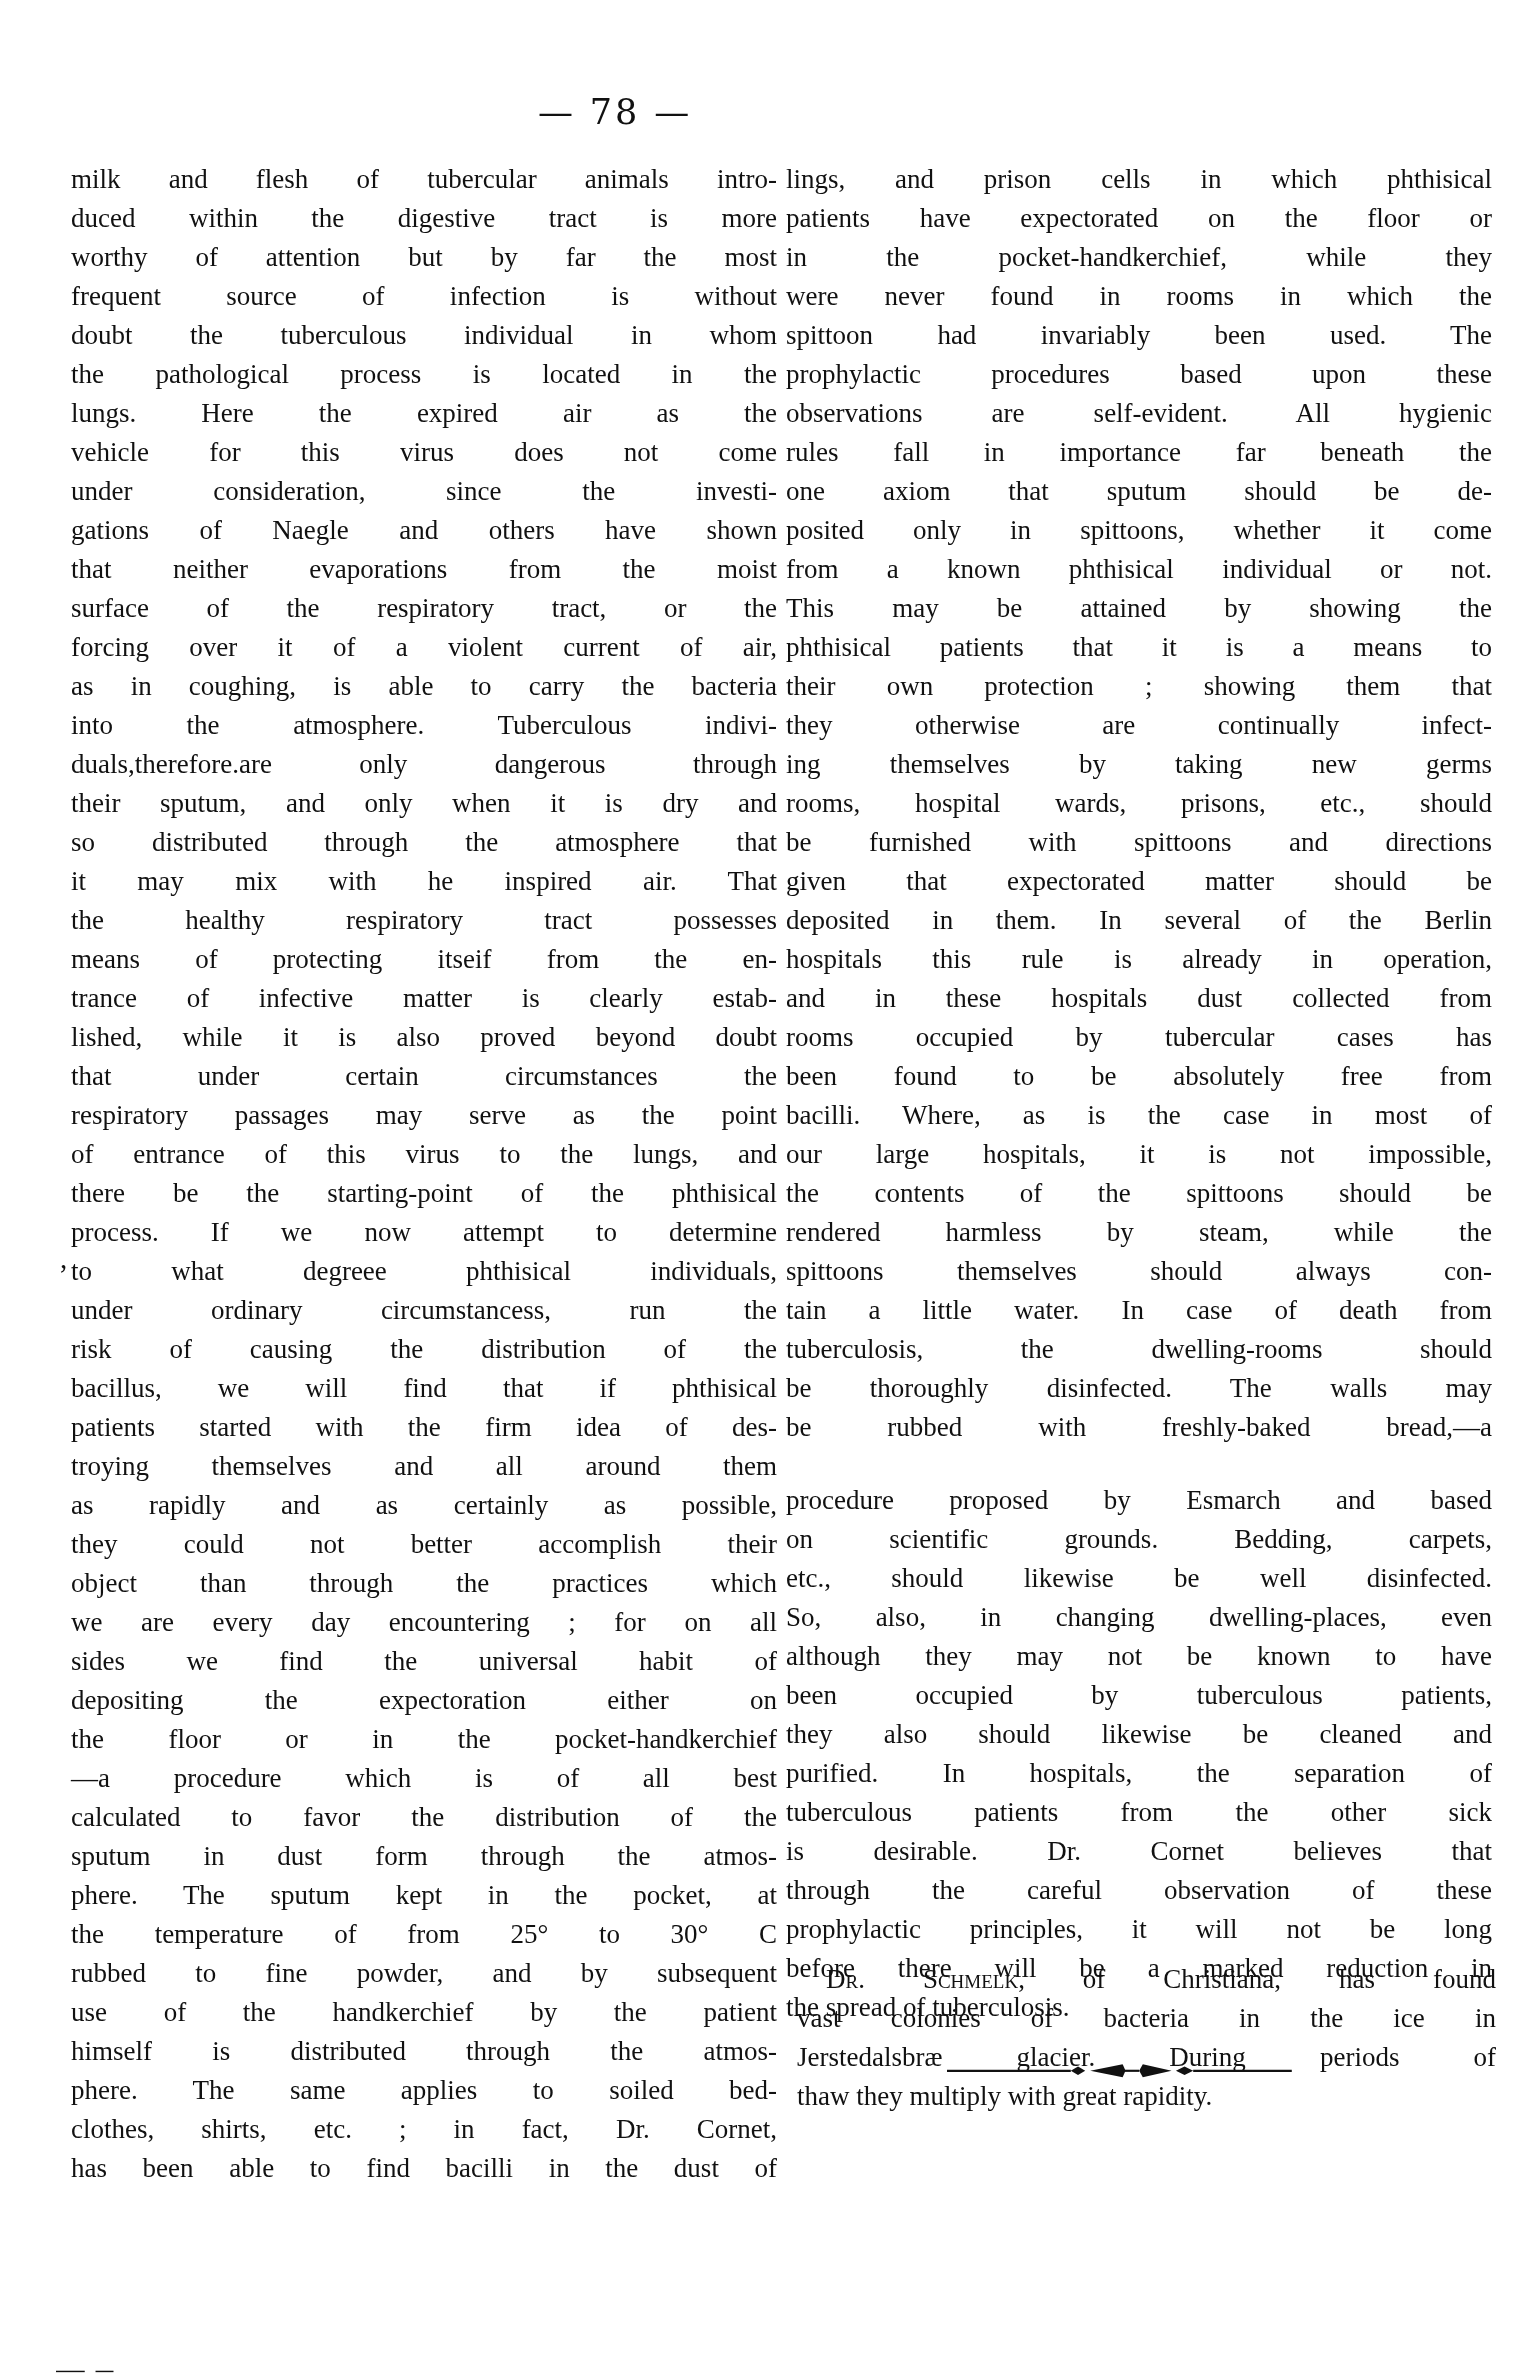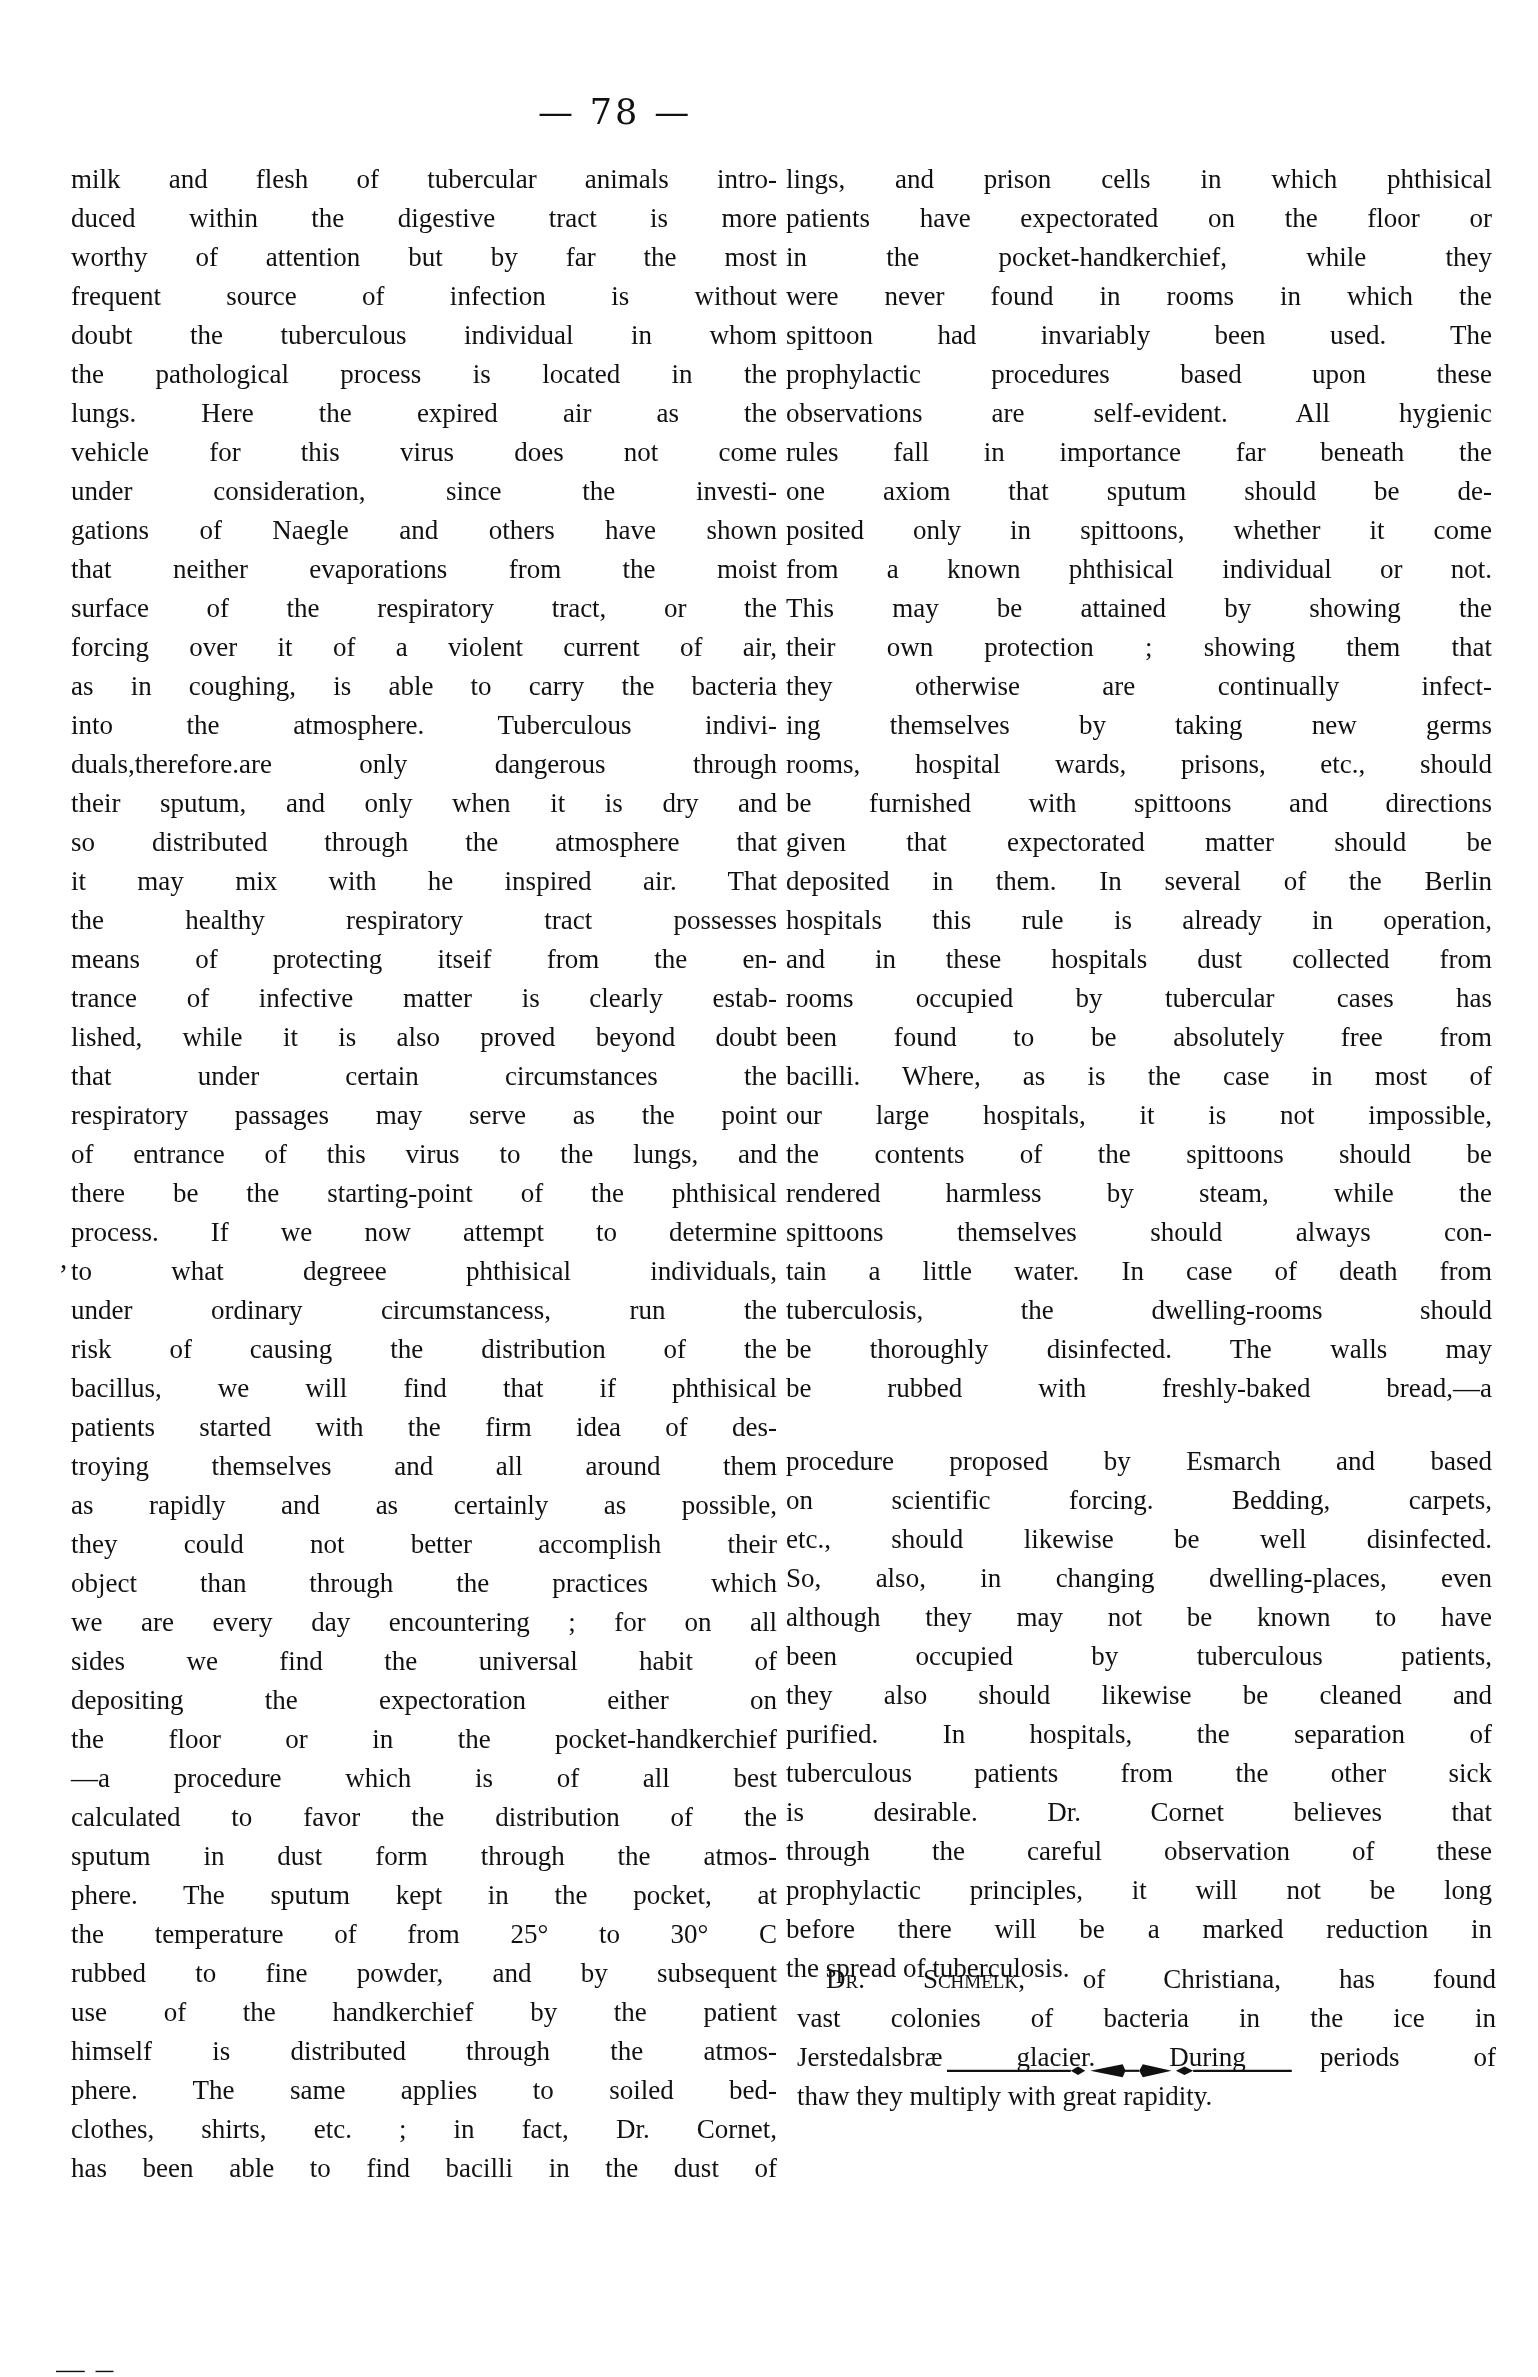--- a/index.html
+++ b/index.html
@@ -107,20 +107,21 @@
     <span class="line" style="display: block;">in the pocket-handkerchief, while they</span>
     <span class="line" style="display: block;">were never found in rooms in which the</span>
     <span class="line" style="display: block;">spittoon had invariably been used. The</span>
     <span class="line" style="display: block;">prophylactic procedures based upon these</span>
     <span class="line" style="display: block;">observations are self-evident. All hygienic</span>
     <span class="line" style="display: block;">rules fall in importance far beneath the</span>
     <span class="line" style="display: block;">one axiom that sputum should be de-</span>
     <span class="line" style="display: block;">posited only in spittoons, whether it come</span>
     <span class="line" style="display: block;">from a known phthisical individual or not.</span>
     <span class="line" style="display: block;">This may be attained by showing the</span>
+    <span class="line" style="display: block;">phthisical patients that it is a means to</span>
     <span class="line" style="display: block;">their own protection ; showing them that</span>
     <span class="line" style="display: block;">they otherwise are continually infect-</span>
     <span class="line" style="display: block;">ing themselves by taking new germs</span>
     <span class="line" style="display: block;">rooms, hospital wards, prisons, etc., should</span>
     <span class="line" style="display: block;">be furnished with spittoons and directions</span>
     <span class="line" style="display: block;">given that expectorated matter should be</span>
     <span class="line" style="display: block;">deposited in them. In several of the Berlin</span>
     <span class="line" style="display: block;">hospitals this rule is already in operation,</span>
     <span class="line" style="display: block;">and in these hospitals dust collected from</span>
     <span class="line" style="display: block;">rooms occupied by tubercular cases has</span>
@@ -128,21 +129,21 @@
     <span class="line" style="display: block;">bacilli. Where, as is the case in most of</span>
     <span class="line" style="display: block;">our large hospitals, it is not impossible,</span>
     <span class="line" style="display: block;">the contents of the spittoons should be</span>
     <span class="line" style="display: block;">rendered harmless by steam, while the</span>
     <span class="line" style="display: block;">spittoons themselves should always con-</span>
     <span class="line" style="display: block;">tain a little water. In case of death from</span>
     <span class="line" style="display: block;">tuberculosis, the dwelling-rooms should</span>
     <span class="line" style="display: block;">be thoroughly disinfected. The walls may</span>
     <span class="line" style="display: block;">be rubbed with freshly-baked bread,—a</span>
     <span class="line" style="display: block; margin-top: 34px;">procedure proposed by Esmarch and based</span>
-    <span class="line" style="display: block;">on scientific forcing. Bedding, carpets,</span>
+    <span class="line" style="display: block;">on scientific grounds. Bedding, carpets,</span>
     <span class="line" style="display: block;">etc., should likewise be well disinfected.</span>
     <span class="line" style="display: block;">So, also, in changing dwelling-places, even</span>
     <span class="line" style="display: block;">although they may not be known to have</span>
     <span class="line" style="display: block;">been occupied by tuberculous patients,</span>
     <span class="line" style="display: block;">they also should likewise be cleaned and</span>
     <span class="line" style="display: block;">purified. In hospitals, the separation of</span>
     <span class="line" style="display: block;">tuberculous patients from the other sick</span>
     <span class="line" style="display: block;">is desirable. Dr. Cornet believes that</span>
     <span class="line" style="display: block;">through the careful observation of these</span>
     <span class="line" style="display: block;">prophylactic principles, it will not be long</span>

